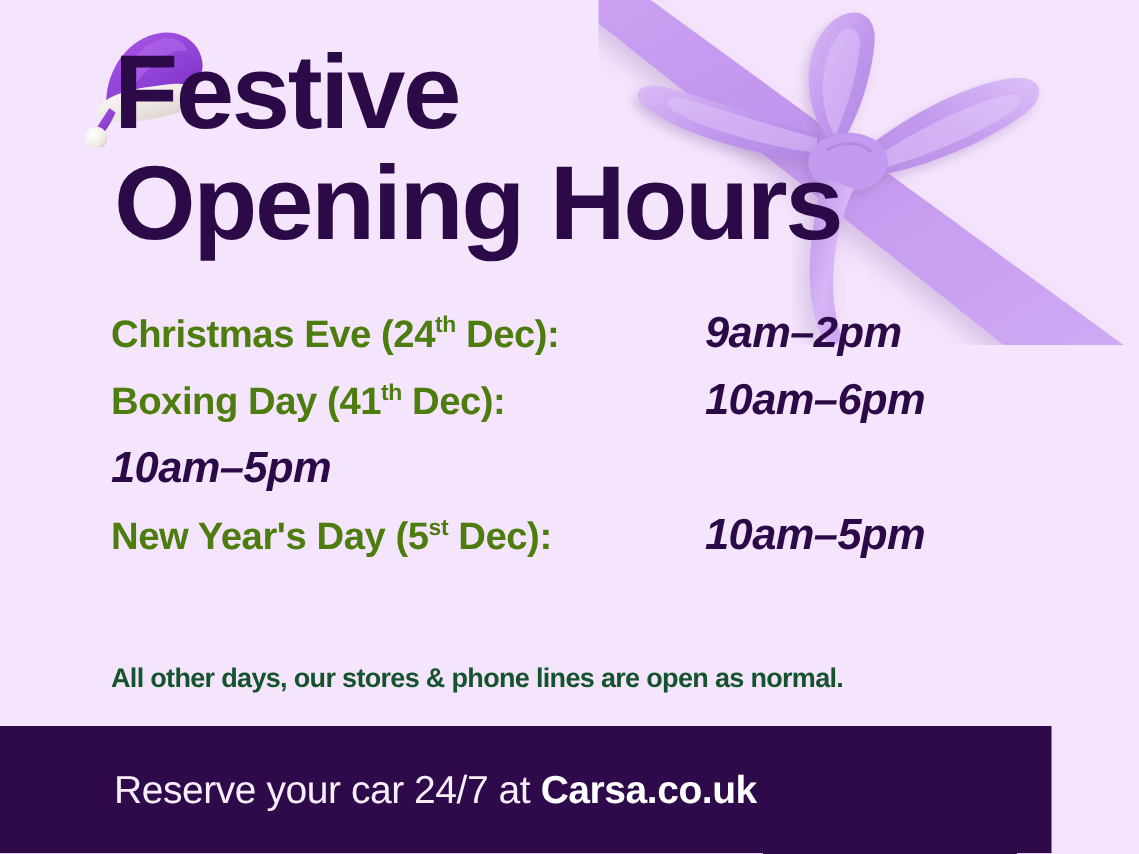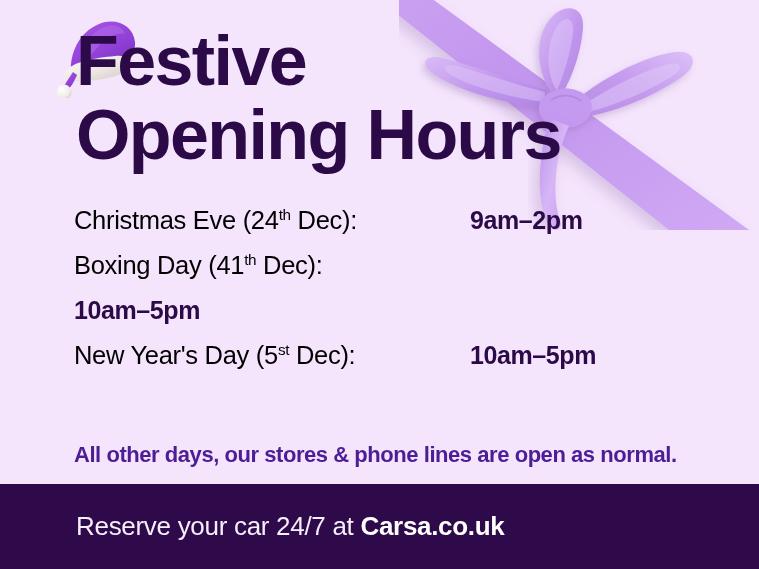--- a/index.html
+++ b/index.html
@@ -66,57 +66,58 @@
     width: 640px;
   }
   .hours-row {
     display: flex;
     align-items: baseline;
     height: 45px;
   }
   .row-label {
     width: 396px;
     flex: 0 0 396px;
-    color: #000000;
+    color: #4d7c0f;
     font-size: 25.5px;
-    font-weight: normal;
+    font-weight: bold;
     letter-spacing: -0.3px;
     white-space: nowrap;
   }
   .row-label sup {
     font-size: 0.6em;
     vertical-align: super;
     line-height: 0;
   }
   .row-value {
     color: #2c0a47;
-    font-size: 25px;
+    font-size: 29px;
     font-weight: bold;
     letter-spacing: -0.4px;
     white-space: nowrap;
+    font-style: italic;
   }
 
   
   #footnote {
     position: absolute;
     left: 74px;
     top: 442px;
-    color: #4c1d95;
-    font-size: 22px;
+    color: #14532d;
+    font-size: 18px;
     font-weight: bold;
     letter-spacing: -0.45px;
     white-space: nowrap;
   }
 
   
   #footer-bar {
     position: absolute;
     left: 0;
     top: 484px;
-    width: 759px;
+    width: 701px;
     height: 85px;
     background: #2e0a4a;
     display: flex;
     align-items: center;
   }
   #footer-text {
     margin-left: 76px;
     color: #f6eefb;
     font-size: 26px;
     font-weight: normal;
@@ -242,20 +243,21 @@
   <div id="hours-table">
 
     <div class="hours-row">
       <div class="row-label"><span>Christmas Eve (24</span><sup>th</sup><span> Dec):</span></div>
       <div class="row-value">9am–2pm</div>
     </div>
 
 
     <div class="hours-row">
       <div class="row-label"><span>Boxing Day (41</span><sup>th</sup><span> Dec):</span></div>
+      <div class="row-value">10am–6pm</div>
     </div>
 
     <div class="hours-row">
       <div class="row-value">10am–5pm</div>
     </div>
 
     <div class="hours-row">
       <div class="row-label"><span>New Year's Day (5</span><sup>st</sup><span> Dec):</span></div>
       <div class="row-value">10am–5pm</div>
     </div>

